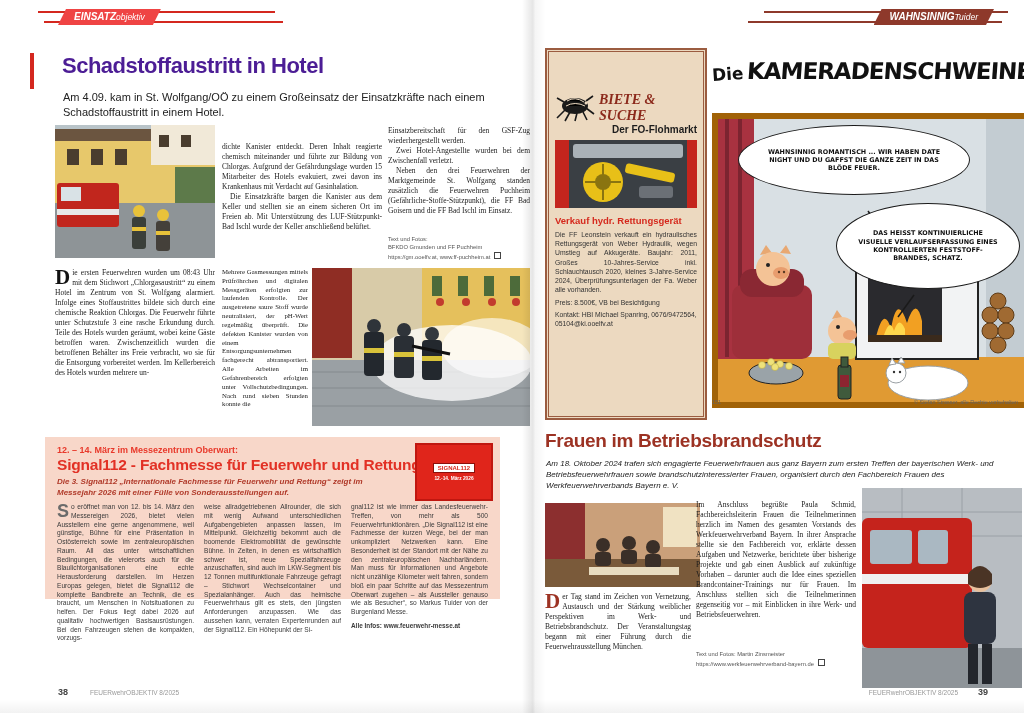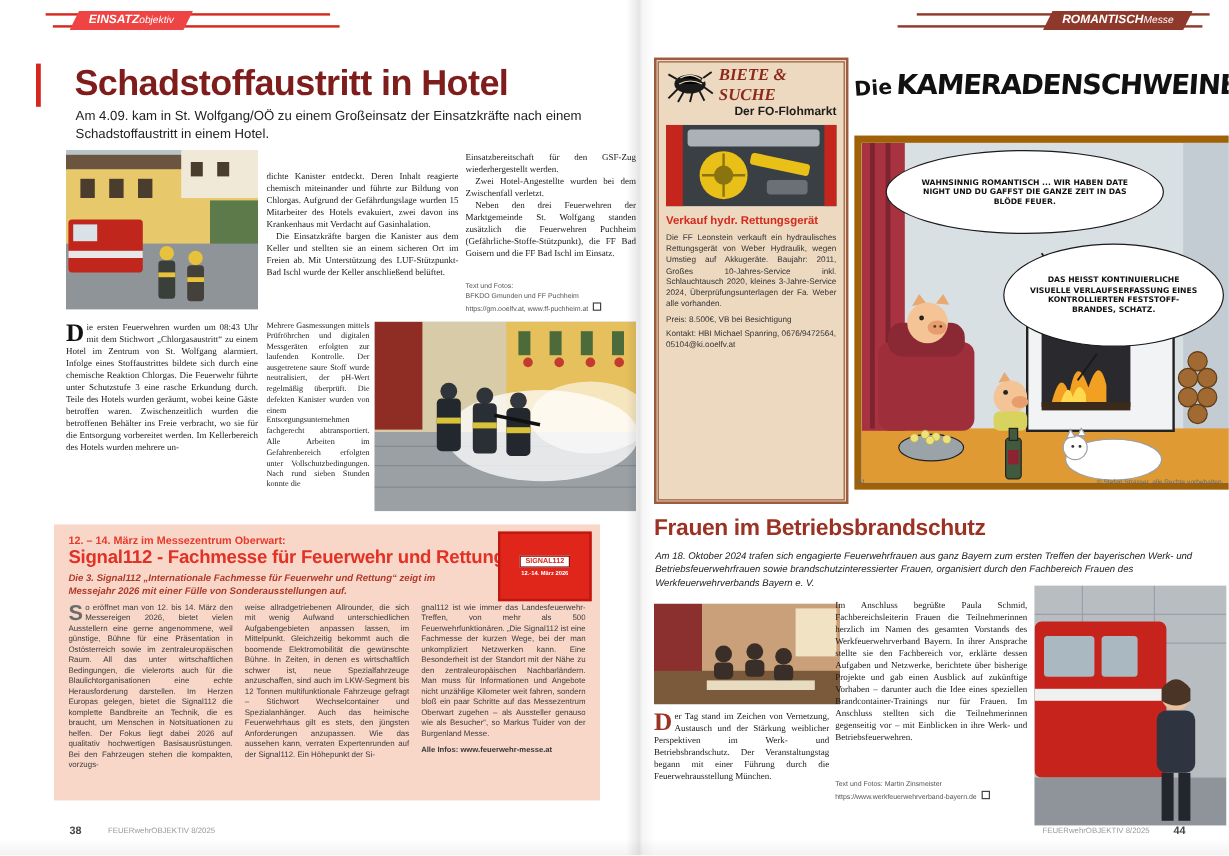--- a/index.html
+++ b/index.html
@@ -19,21 +19,21 @@
   .banner .line{position:absolute;height:2px;}
   .banner .bar{position:relative;color:#fff;font-style:italic;font-weight:bold;font-size:10px;
                padding:2px 16px 3px 16px;white-space:nowrap;
                clip-path:polygon(8px 0,100% 0,calc(100% - 8px) 100%,0 100%);}
   .banner .bar i{font-weight:normal;font-style:italic;font-size:8.5px;}
   .banner-left .bar{background:#ef4444;}
   .banner-left .line{background:#d4281f;}
   .banner-right .bar{background:#8e392b;}
   .banner-right .line{background:#8e392b;}
   
-  .a1-title{font-family:"Liberation Sans",sans-serif;font-weight:bold;font-size:30px;color:#7f1d1d;letter-spacing:-0.5px;}
+  .a1-title{font-family:"Liberation Sans",sans-serif;font-weight:bold;font-size:22px;color:#4c1d95;letter-spacing:-0.5px;}
   .a1-intro{font-size:11px;line-height:1.35;color:#222;}
   .photo{overflow:hidden;background:#ccc;}
   
   .signal-box{background:#f8d7c9;}
   .sig-kicker{font-weight:bold;font-size:9px;color:#e8392b;}
   .sig-title{font-weight:bold;font-size:15.5px;color:#e23125;letter-spacing:-0.2px;}
   .sig-intro{font-weight:bold;font-style:italic;font-size:8px;line-height:1.35;color:#b03a2a;}
   .sig-logo{background:#e0251b;border:2px solid #c01710;display:flex;flex-direction:column;align-items:center;justify-content:center;gap:3px;}
   .sig-badge{background:#fff;color:#d5291d;font-weight:bold;font-size:6px;padding:1px 4px;border:1px solid #8c0f0a;}
   .sig-date{color:#fff;font-weight:bold;font-size:4.8px;}
@@ -169,21 +169,21 @@
           <rect x="82" y="68" width="20" height="42" rx="4" fill="#2a2f35"></rect>
           <rect x="82" y="84" width="20" height="5" fill="#d8c23a"></rect>
         <circle cx="120" cy="66" r="7" fill="#33383e"></circle>
           <rect x="110" y="72" width="20" height="40" rx="4" fill="#23282e"></rect>
           <rect x="110" y="88" width="20" height="5" fill="#d8c23a"></rect>
         <line x1="100" y1="78" x2="138" y2="86" stroke="#111" stroke-width="3"></line>
       </g>
     </svg>
   </div>
 
-  <div class="abs signal-box" style="left:45px;top:437px;width:455px;height:230px;">
+  <div class="abs signal-box" style="left:45px;top:437px;width:455px;height:162px;">
     <div class="abs sig-kicker" style="left:12px;top:8px;">12. – 14. März im Messezentrum Oberwart:</div>
     <div class="abs sig-title" style="left:12px;top:19px;">Signal112 - Fachmesse für Feuerwehr und Rettung“</div>
     <div class="abs sig-intro" style="left:12px;top:40px;width:330px;">Die 3. Signal112 „Internationale Fachmesse für Feuerwehr und Rettung“ zeigt im Messejahr 2026 mit einer Fülle von Sonderausstellungen auf.</div>
     <div class="abs sig-logo" style="left:370px;top:6px;width:74px;height:54px;">
       <span class="sig-badge">SIGNAL112</span>
       <span class="sig-date">12.-14. März 2026</span>
     </div>
     <div class="abs" style="left:12px;top:66px;width:431px;height:158px;display:flex;gap:10px;">
       <div class="sans-col" style="flex:1;overflow:hidden;">
         <span class="sig-dropcap">S</span><span>o eröffnet man von 12. bis 14. März den Messereigen 2026, bietet vielen Ausstellern eine gerne angenommene, weil günstige, Bühne für eine Präsentation in Ostösterreich sowie im zentraleuropäischen Raum. All das unter wirtschaftlichen Bedingungen, die vielerorts auch für die Blaulichtorganisationen eine echte Herausforderung darstellen. Im Herzen Europas gelegen, bietet die Signal112 die komplette Bandbreite an Technik, die es braucht, um Menschen in Notsituationen zu helfen. Der Fokus liegt dabei 2026 auf qualitativ hochwertigen Basisausrüstungen. Bei den Fahrzeugen stehen die kompakten, vorzugs-</span>
@@ -197,25 +197,25 @@
   </div>
 
   <div class="abs pagenum" style="left:58px;top:687px;">38</div>
   <div class="abs foot-title" style="left:90px;top:689px;">FEUERwehrOBJEKTIV 8/2025</div>
 
   <div class="abs fold" style="left:522px;top:0;width:24px;height:713px;"></div>
 
   <div class="abs banner banner-right" style="right:30px;top:9px;width:200px;justify-content:flex-end;">
     <span class="line" style="left:-30px;right:-14px;top:2px;"></span>
     <span class="line" style="left:-46px;right:-8px;bottom:2px;"></span>
-    <span class="bar"><b>ROMANTISCH</b><i>Messe</i></span>
+    <span class="bar"><b>WAHNSINNIG</b><i>Tuider</i></span>
   </div>
 
   <div class="abs biete-box" style="left:545px;top:48px;width:162px;height:372px;box-sizing:border-box;padding:6px 8px;">
-    <div style="display:flex;align-items:flex-start;gap:4px;">
+    <div style="display:flex;align-items:flex-start;gap:4px;margin-top:36px;">
       <svg width="40" height="30" viewBox="0 0 40 30">
         <ellipse cx="20" cy="14" rx="13" ry="8" fill="#1a1a1a"></ellipse>
         <g stroke="#1a1a1a" stroke-width="1.6" fill="none">
           <path d="M10 18 L2 26 M15 20 L10 29 M22 21 L20 29 M28 20 L32 28 M31 16 L39 22 M9 10 L2 6 M31 9 L38 4"></path>
         </g>
         <g stroke="#ecd9c0" stroke-width="1">
             <path d="M12 9 Q20 4 29 10 M11 14 Q20 9 30 14"></path>
           </g>
         <circle cx="31" cy="11" r="1.5" fill="#ecd9c0"></circle>
       </svg>
@@ -375,16 +375,16 @@
         <circle cx="118" cy="92" r="12" fill="#e8c09c"></circle>
         <path d="M106 86 q12 -16 24 0 l0 10 q-12 8 -24 0 z" fill="#4a3425"></path>
         <rect x="102" y="104" width="32" height="52" rx="8" fill="#2e3440"></rect>
         <rect x="106" y="156" width="10" height="40" fill="#23262c"></rect>
         <rect x="120" y="156" width="10" height="40" fill="#23262c"></rect>
       </g>
     </svg>
   </div>
 
   <div class="abs foot-title" style="right:66px;top:689px;">FEUERwehrOBJEKTIV 8/2025</div>
-  <div class="abs pagenum" style="right:36px;top:687px;">44</div>
+  <div class="abs pagenum" style="right:36px;top:687px;">39</div>
 
   <div class="abs edge-bottom" style="left:0;bottom:0;width:1024px;height:14px;"></div>
 </div>
 
 </body></html>

